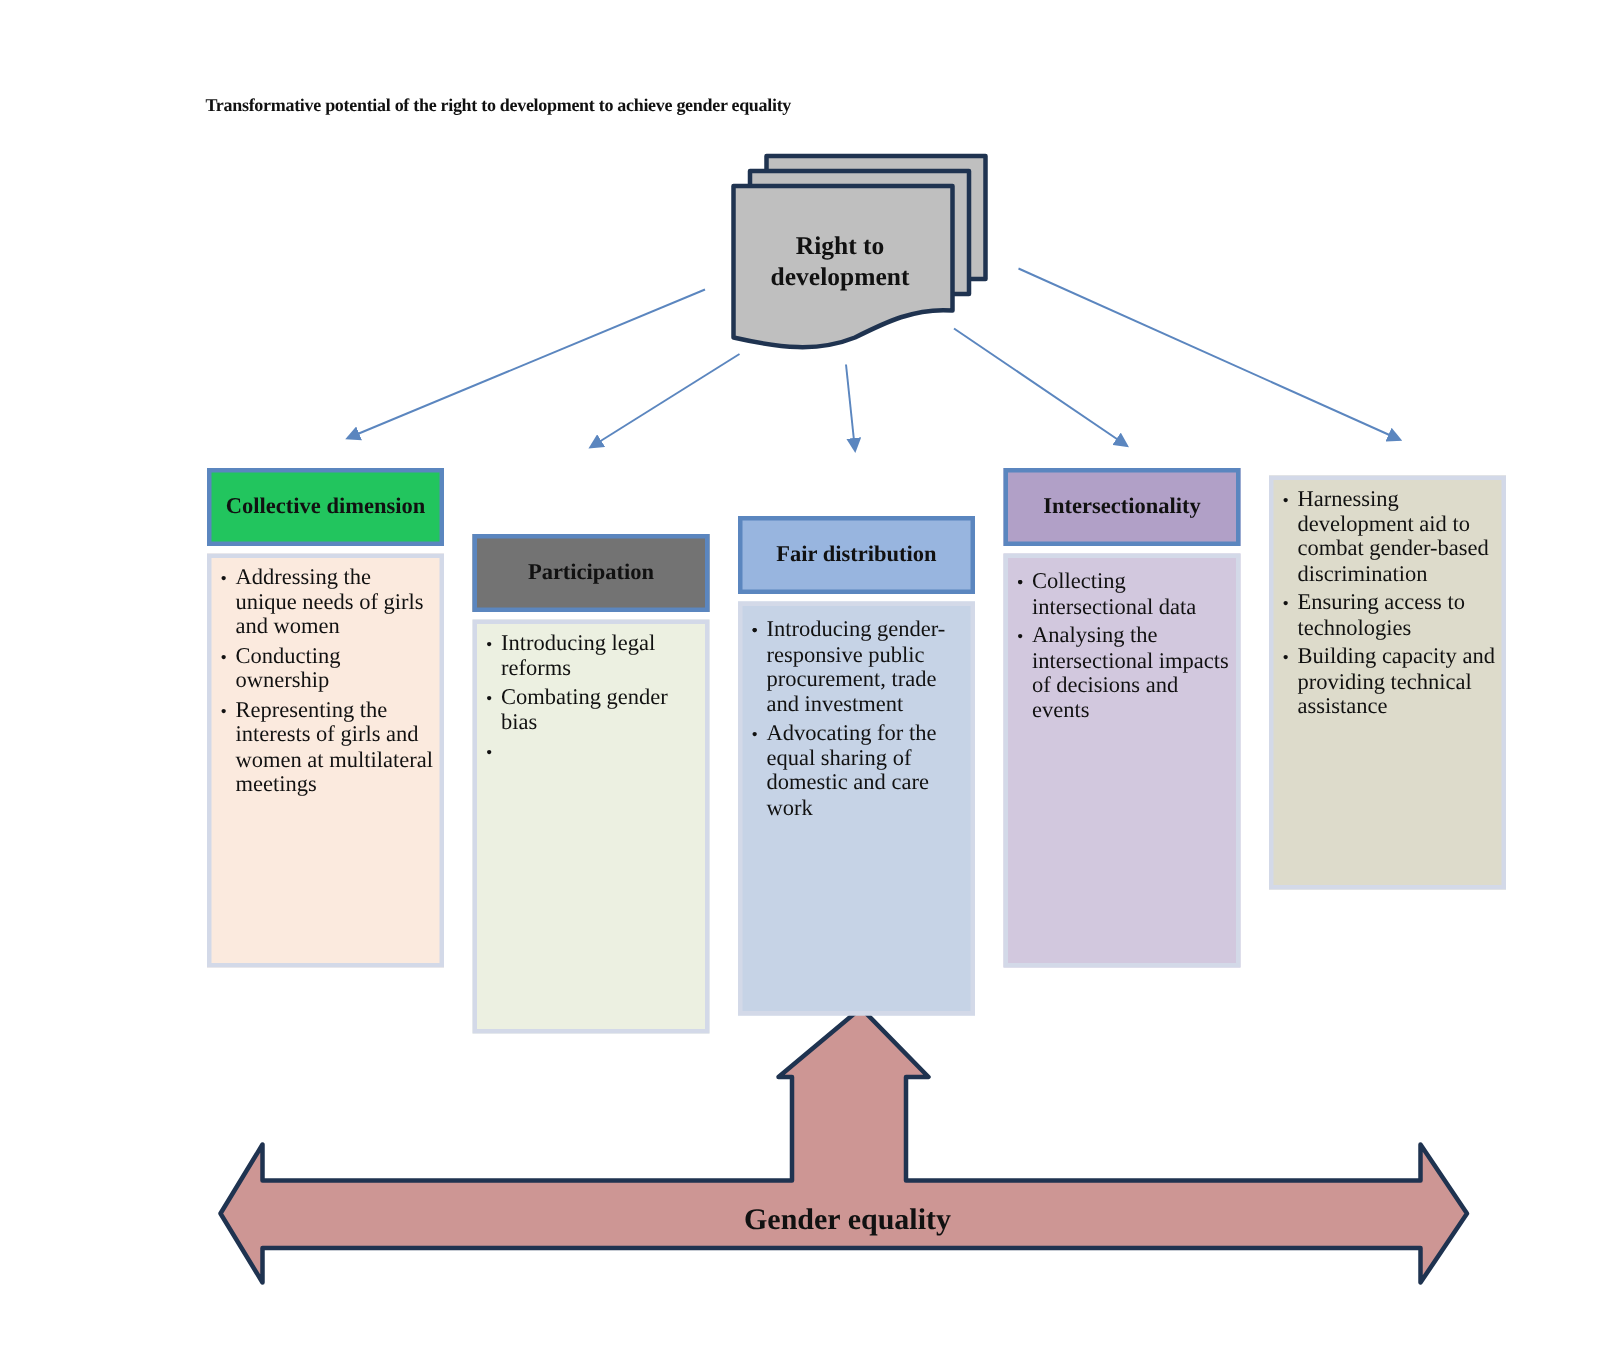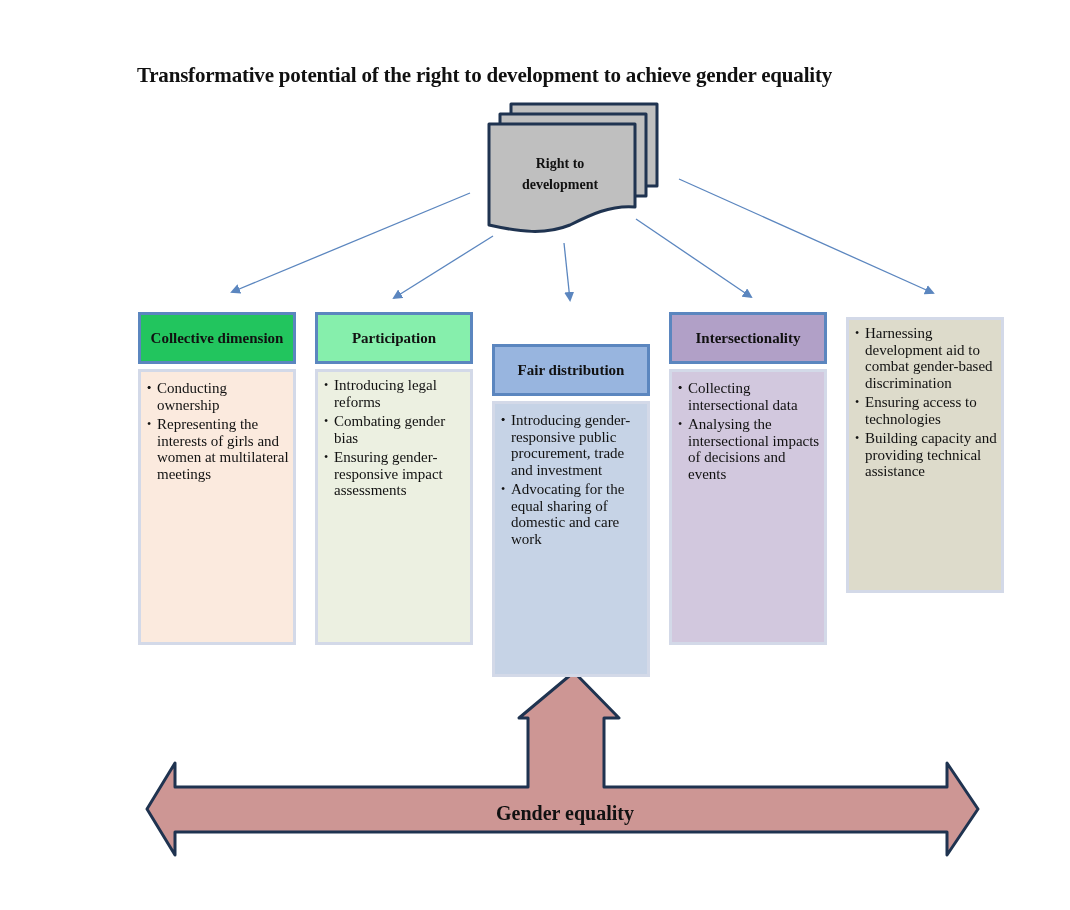--- a/index.html
+++ b/index.html
@@ -12,39 +12,39 @@
       height: 910px;
       position: relative;
       overflow: hidden;
       font-family: "Liberation Serif", serif;
       color: #111111;
     }
     .title {
       position: absolute;
       left: 137px;
       top: 63px;
-      font-size: 21px;
+      font-size: 12px;
       font-weight: bold;
       letter-spacing: -0.2px;
       white-space: nowrap;
     }
     svg.overlay {
       position: absolute;
       left: 0;
       top: 0;
       width: 1070px;
       height: 910px;
     }
     .root-label {
       position: absolute;
       left: 490px;
       top: 153px;
       width: 140px;
       text-align: center;
-      font-size: 14px;
+      font-size: 17px;
       font-weight: bold;
       line-height: 21px;
     }
     .column {
       position: absolute;
       top: 312px;
       width: 158px;
     }
     .col-header {
       height: 52px;
@@ -134,34 +134,34 @@
 
 <div class="root-label">
   <div>Right to</div>
   <div>development</div>
 </div>
 
 <div class="column" style="left:138px;">
   <div class="col-header" style="background: #22c55e;">Collective dimension</div>
   <div class="col-body" style="background: rgb(251, 234, 222);">
     <ul>
-      <li><span class="bullet">•</span></li>
+      <li><span class="bullet">•</span><span>Addressing the unique needs of girls and women</span></li>
       <li><span class="bullet">•</span><span>Conducting ownership</span></li>
       <li><span class="bullet">•</span><span>Representing the interests of girls and women at multilateral meetings</span></li>
     </ul>
   </div>
 </div>
 
 <div class="column" style="left:315px;">
-  <div class="col-header" style="background: #86efac;">Participation</div>
+  <div class="col-header" style="background: #737373; margin-top: 44px;">Participation</div>
   <div class="col-body" style="background: rgb(236, 240, 225);">
     <ul>
       <li><span class="bullet">•</span><span>Introducing legal reforms</span></li>
       <li><span class="bullet">•</span><span>Combating gender bias</span></li>
-      <li><span class="bullet">•</span><span>Ensuring gender-responsive impact assessments</span></li>
+      <li><span class="bullet">•</span></li>
     </ul>
   </div>
 </div>
 
 <div class="column" style="left:492px;margin-top:32px;">
   <div class="col-header" style="background: rgb(152, 181, 223);">Fair distribution</div>
   <div class="col-body" style="background: rgb(198, 211, 230);">
     <ul>
       <li><span class="bullet">•</span></li>
       <li><span class="bullet">•</span><span>Introducing gender-responsive public procurement, trade and investment</span></li>

